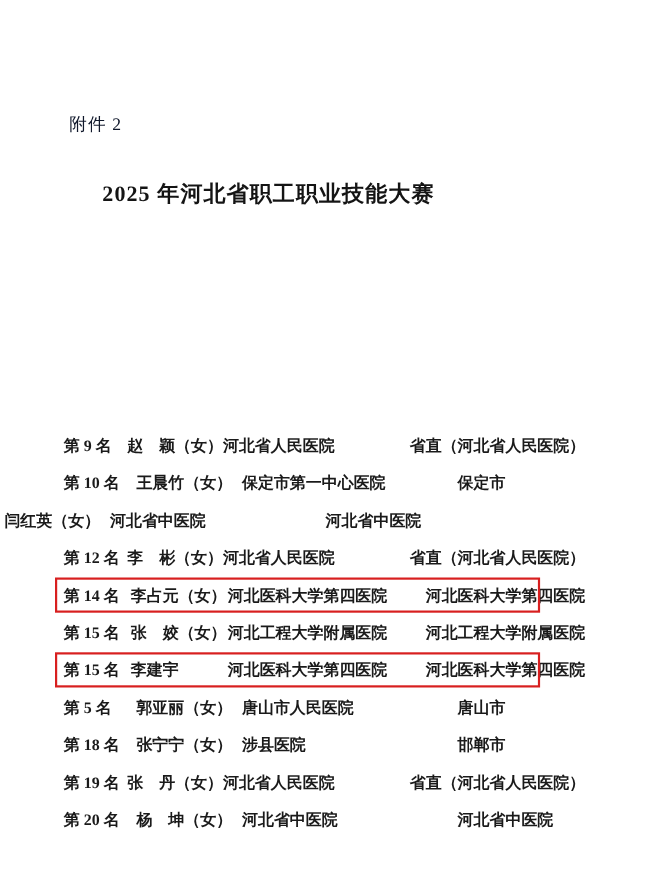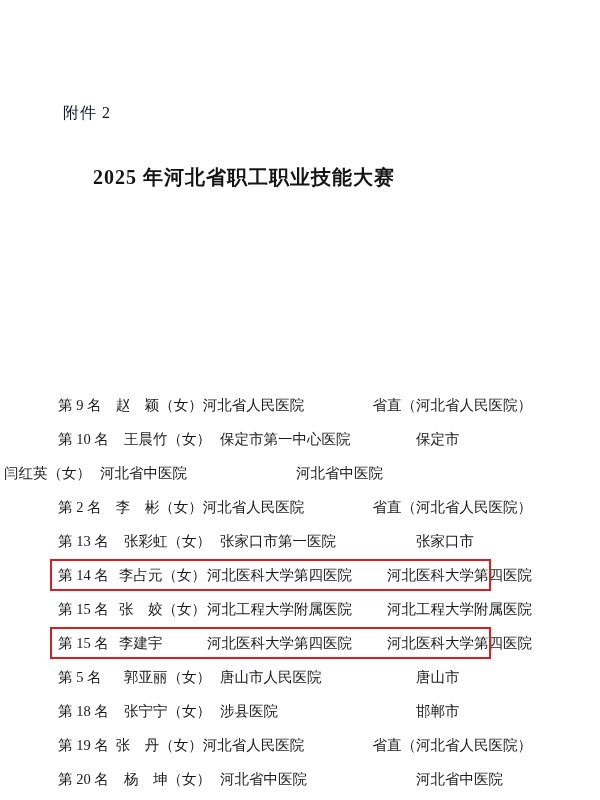--- a/index.html
+++ b/index.html
@@ -45,20 +45,21 @@
     font-family: "Liberation Serif", "DejaVu Serif", serif;
   }
   .doc-title .line2 {
     display: block;
   }
   .list {
     position: absolute;
     left: 0;
     top: 388px;
     width: 532px;
+    font-weight: bold;
   }
   .row {
     position: relative;
     height: 34px;
     display: flex;
     align-items: center;
     font-size: 14.5px;
     color: #1a1a1a;
     letter-spacing: 0px;
   }
@@ -116,30 +117,24 @@
         <div class="c-name">王晨竹（女）</div>
         <div class="c-unit">保定市第一中心医院</div>
         <div class="c-region">保定市</div>
       </div>
       <div class="row">
         <div class="c-name">闫红英（女）</div>
         <div class="c-unit">河北省中医院</div>
         <div class="c-region">河北省中医院</div>
       </div>
       <div class="row">
-        <div class="c-rank">第 2 名</div>
+        <div class="c-rank">第 12 名</div>
         <div class="c-name">李　彬（女）</div>
         <div class="c-unit">河北省人民医院</div>
         <div class="c-region">省直（河北省人民医院）</div>
-      </div>
-      <div class="row">
-        <div class="c-rank">第 13 名</div>
-        <div class="c-name">张彩虹（女）</div>
-        <div class="c-unit">张家口市第一医院</div>
-        <div class="c-region">张家口市</div>
       </div>
       <div class="row highlight">
         <div class="c-rank">第 14 名</div>
         <div class="c-name">李占元（女）</div>
         <div class="c-unit">河北医科大学第四医院</div>
         <div class="c-region">河北医科大学第四医院</div>
       </div>
       <div class="row">
         <div class="c-rank">第 15 名</div>
         <div class="c-name">张　姣（女）</div>

